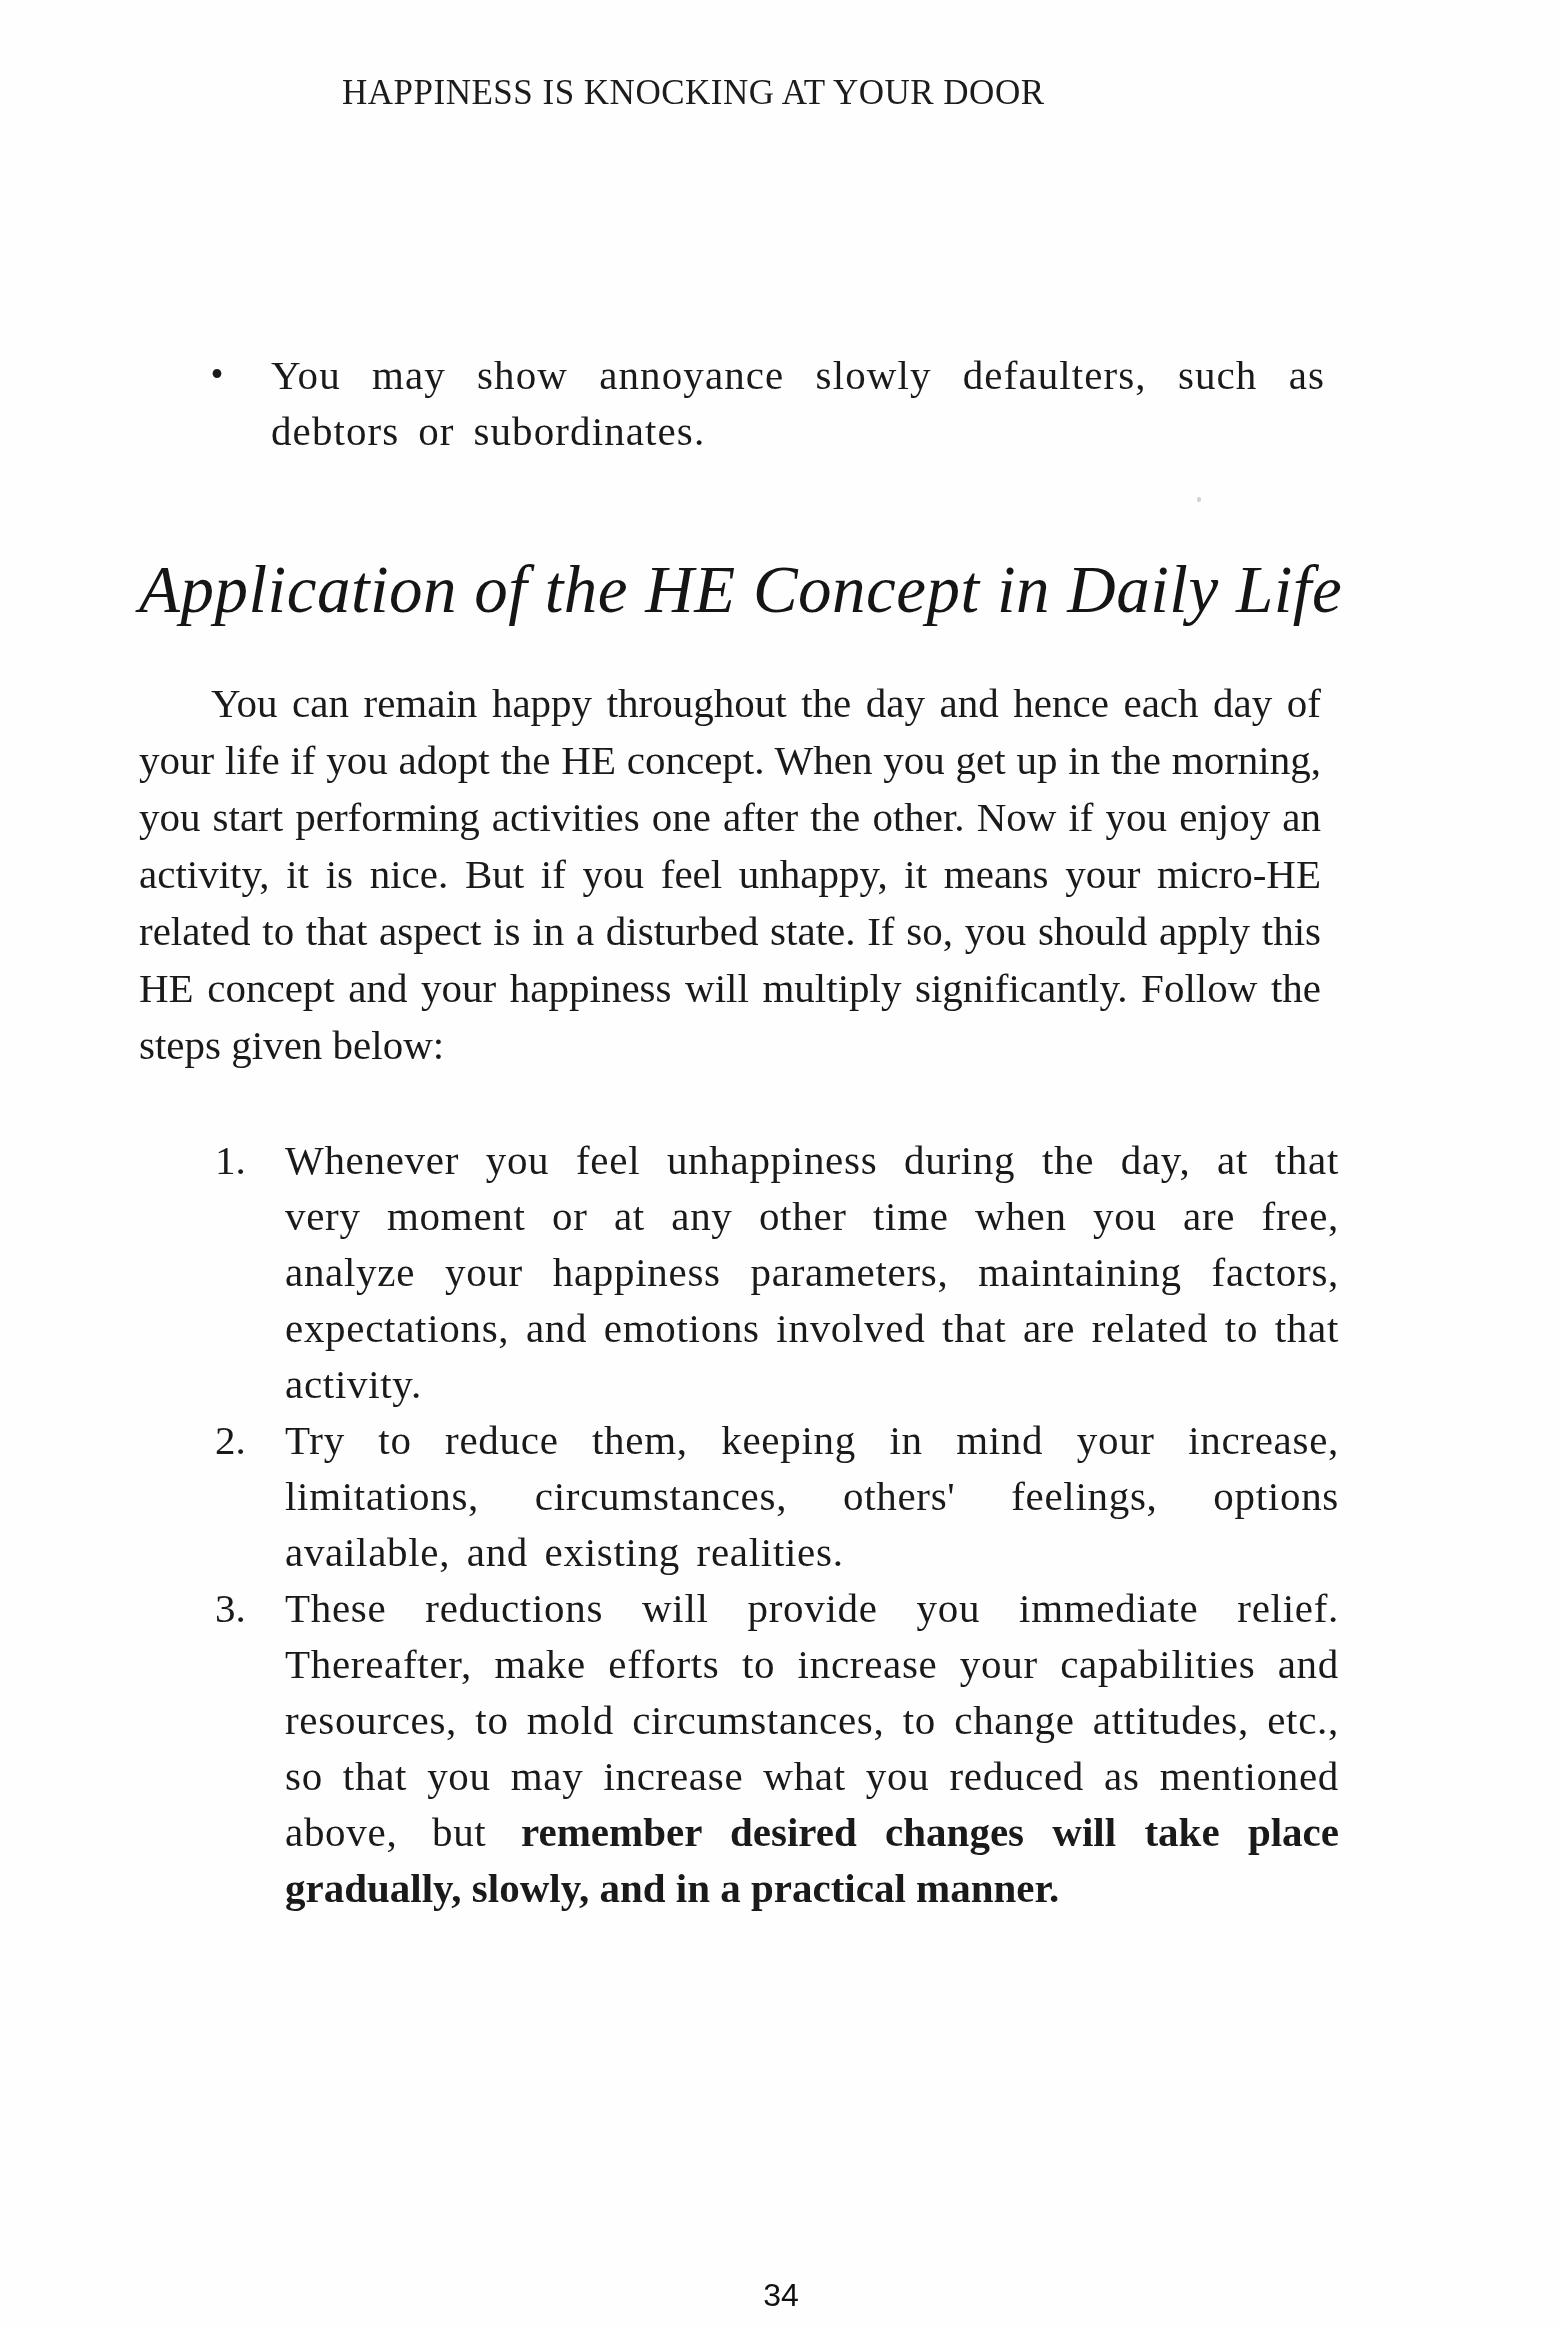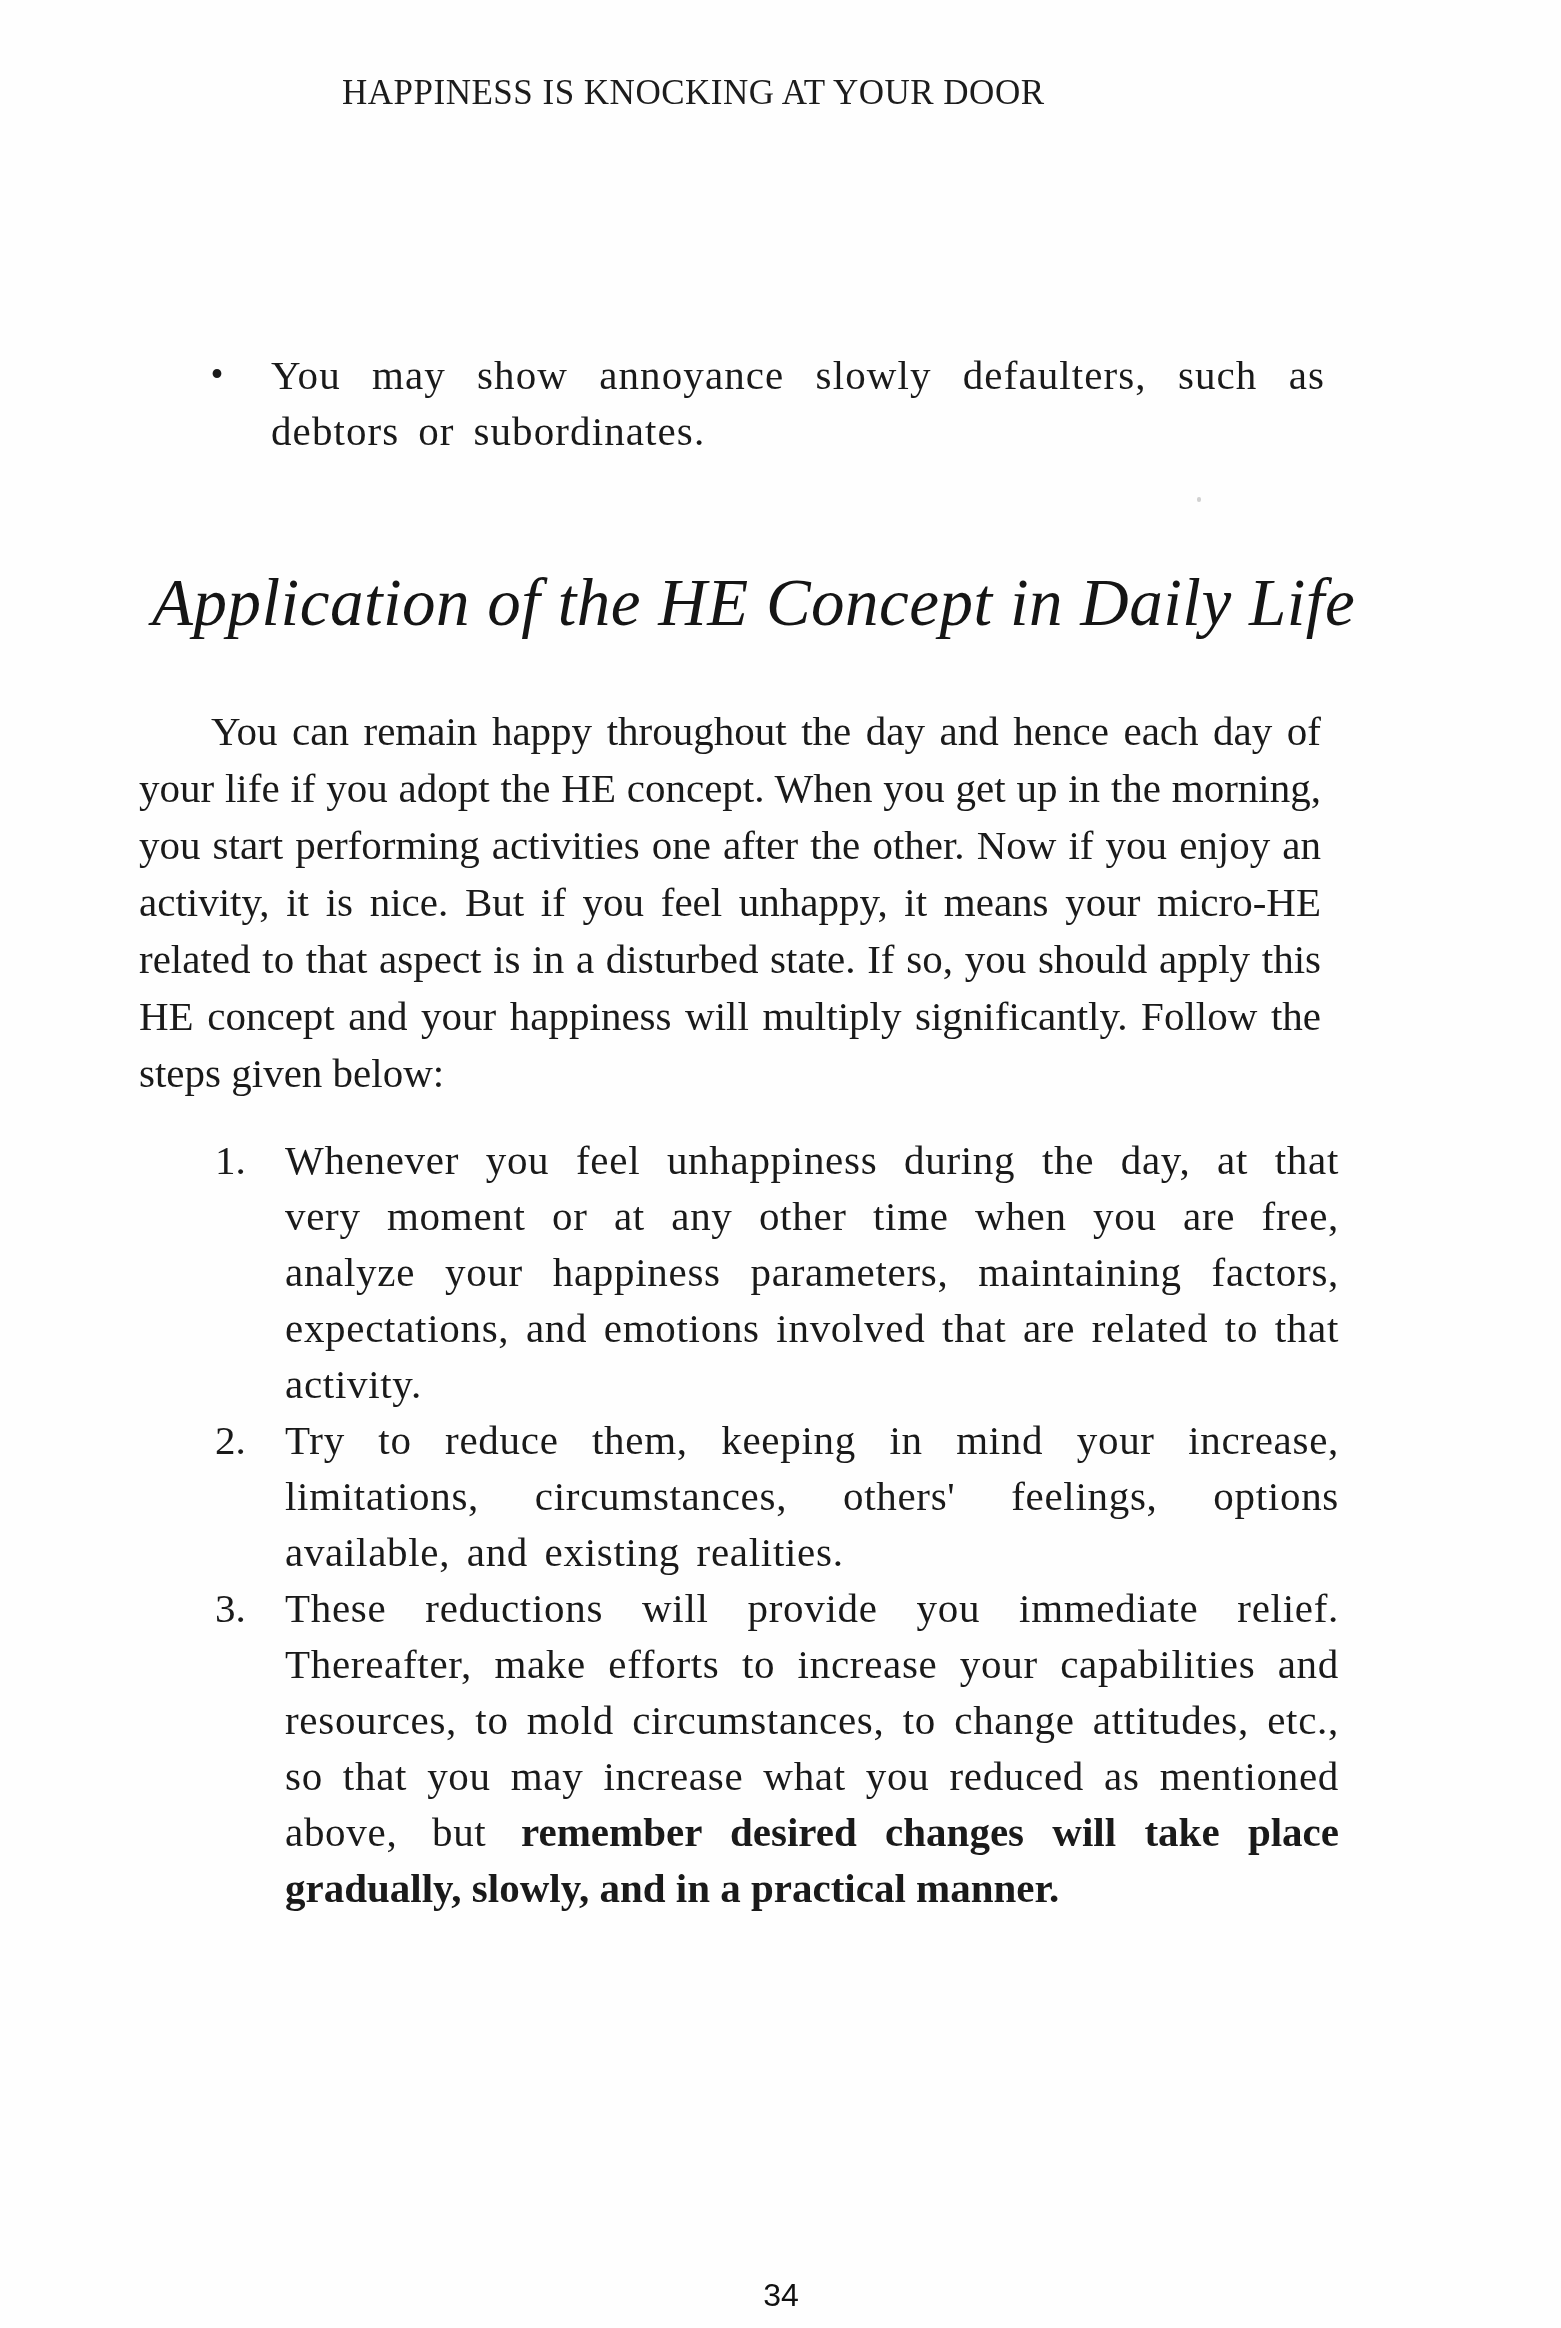--- a/index.html
+++ b/index.html
@@ -73,21 +73,21 @@
       top: 551px;
       font-size: 67px;
       font-style: italic;
       letter-spacing: 0.5px;
       white-space: nowrap;
       color: #151515;
     }
     .body-para {
       position: absolute;
       left: 139px;
-      top: 703px;
+      top: 675px;
       width: 1182px;
       font-size: 41px;
       line-height: 57px;
       text-indent: 72px;
       text-align: justify;
       text-align-last: left;
     }
     .steps {
       position: absolute;
       left: 215px;
@@ -149,21 +149,21 @@
   <div class="running-header">HAPPINESS IS KNOCKING AT YOUR DOOR</div>
 
 
   <div class="bullet-item">
     <span class="bullet-dot">•</span>
     <span class="bullet-text">You may show annoyance slowly defaulters, such as debtors or subordinates.</span>
   </div>
 
   <div class="speck"></div>
 
-  <h2 class="section-heading" style="margin:13px;font-weight:normal;">Application of the HE Concept in Daily Life</h2>
+  <h2 class="section-heading" style="margin:0;font-weight:normal;">Application of the HE Concept in Daily Life</h2>
 
   <p class="body-para" style="margin:0;">You can remain happy throughout the day and hence each day of your life if you adopt the HE concept. When you get up in the morning, you start performing activities one after the other. Now if you enjoy an activity, it is nice. But if you feel unhappy, it means your micro-HE related to that aspect is in a disturbed state. If so, you should apply this HE concept and your happiness will multiply significantly. Follow the steps given below:</p>
 
   <ol class="steps">
     <li class="step">
       <span class="step-num">1.</span>
       <span class="step-text">Whenever you feel unhappiness during the day, at that very moment or at any other time when you are free, analyze your happiness parameters, maintaining factors, expectations, and emotions involved that are related to that activity.</span>
     </li>
     <li class="step">
       <span class="step-num">2.</span>

